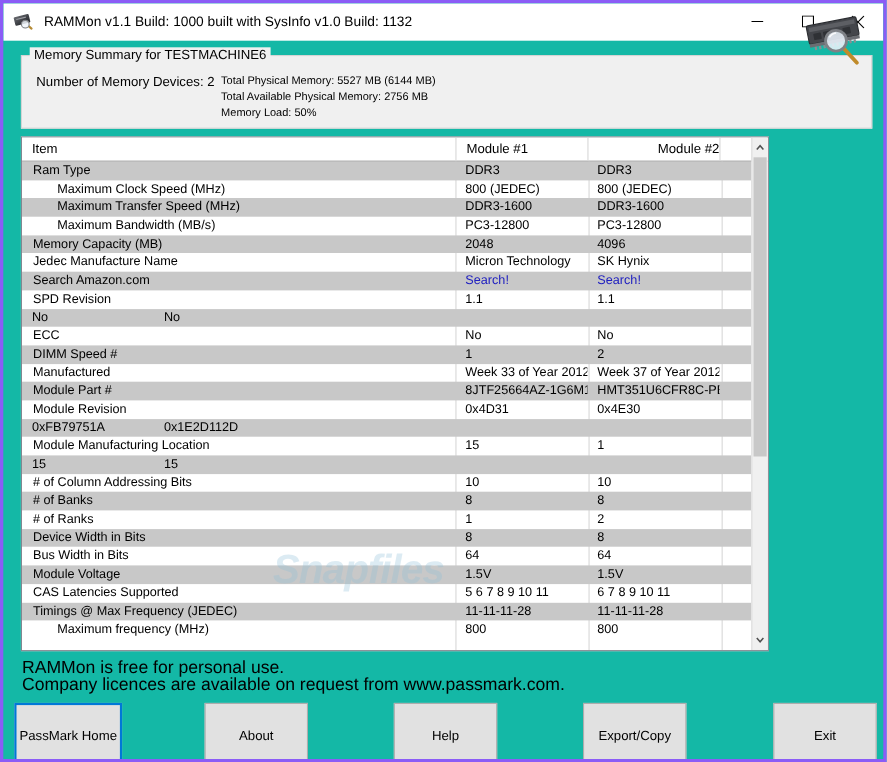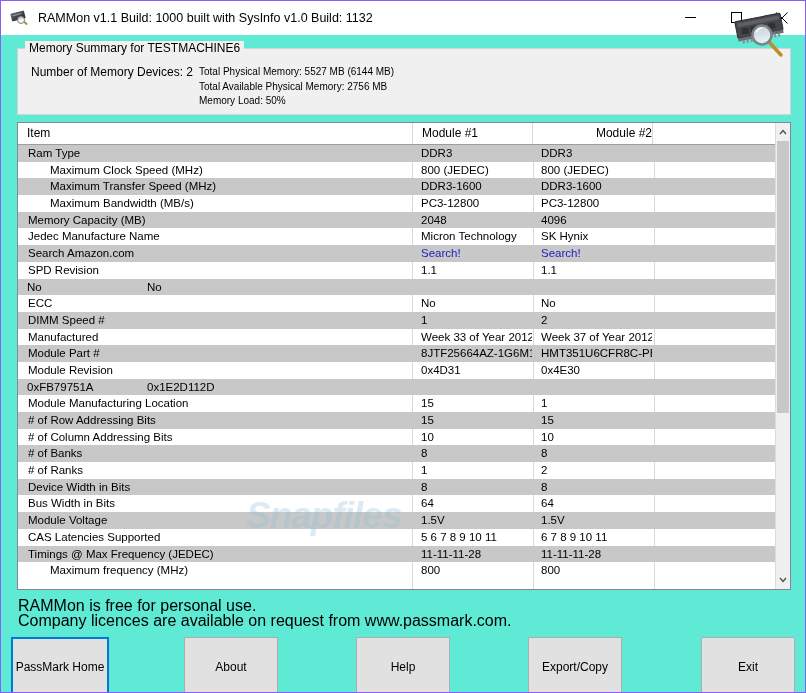--- a/index.html
+++ b/index.html
@@ -6,22 +6,22 @@
   html, body {
     margin: 0; padding: 0;
     width: 806px; height: 693px;
     background: #f0f0f0;
     font-family: "Liberation Sans", sans-serif;
     overflow: hidden;
   }
   #window {
     position: absolute; left: 0; top: 0;
     width: 806px; height: 693px;
-    background: #5eead4;
-    border: 1px solid #8b5cf6;
+    background: #14b8a6;
+    border: 3px solid #8b5cf6;
     overflow: hidden;
   }
   
   #titlebar {
     position: absolute; left: 0; top: 0; right: 0; height: 34px;
     background: #ffffff;
     display: flex; align-items: center;
   }
   #app-icon {
     width: 18px; height: 18px; margin-left: 10px; margin-right: 9px;
@@ -71,21 +71,21 @@
   #summary-right {
     position: absolute; left: 198px; top: 64px;
     font-size: 10px; color: #000; line-height: 14.5px; white-space: nowrap;
   }
   #ram-icon {
     position: absolute; right: 12px; top: 4px; width: 64px; height: 54px;
   }
   
   #grid {
     position: absolute; left: 16px; top: 121px;
-    width: 774px; height: 468px;
+    width: 680px; height: 468px;
     border: 1px solid #828790; background: #ffffff;
     overflow: hidden;
   }
   #grid-head {
     position: absolute; left: 0; top: 0; right: 0; height: 22px;
     background: #ffffff; border-bottom: 1px solid #9d9d9d;
     display: flex;
   }
   #grid-head .hc {
     font-size: 12px; color: #000; padding-left: 9px; line-height: 21px;
@@ -340,21 +340,20 @@
           <div class="c c2">0x1E2D112D</div>
           <div class="c c3"></div>
         </div>
         <div class="row">
           <div class="c c0">Module Manufacturing Location</div>
           <div class="c c1">15</div>
           <div class="c c2">1</div>
           <div class="c c3"></div>
         </div>
         <div class="row alt">
-          <div class="c c0"># of Row Addressing Bits</div>
           <div class="c c1">15</div>
           <div class="c c2">15</div>
           <div class="c c3"></div>
         </div>
         <div class="row">
           <div class="c c0"># of Column Addressing Bits</div>
           <div class="c c1">10</div>
           <div class="c c2">10</div>
           <div class="c c3"></div>
         </div>

